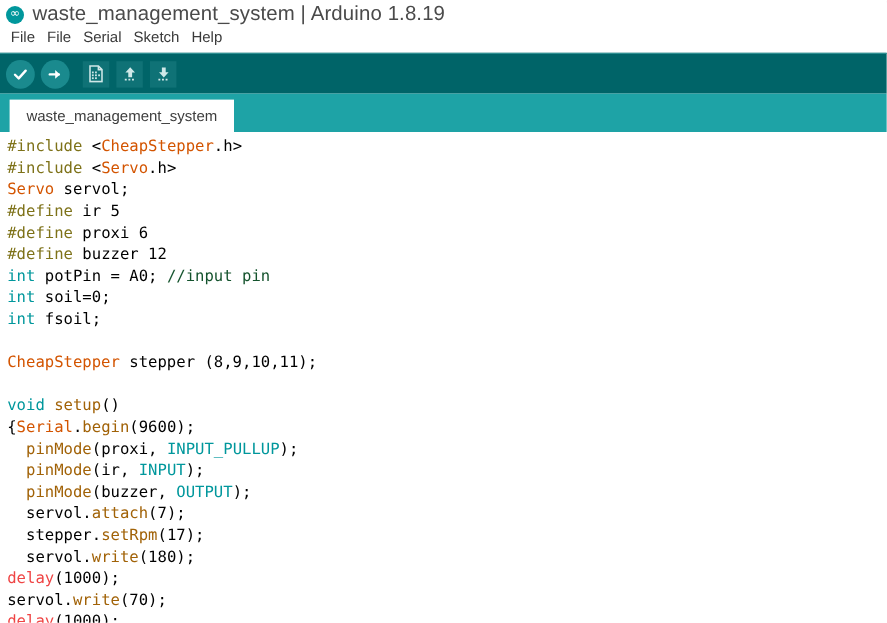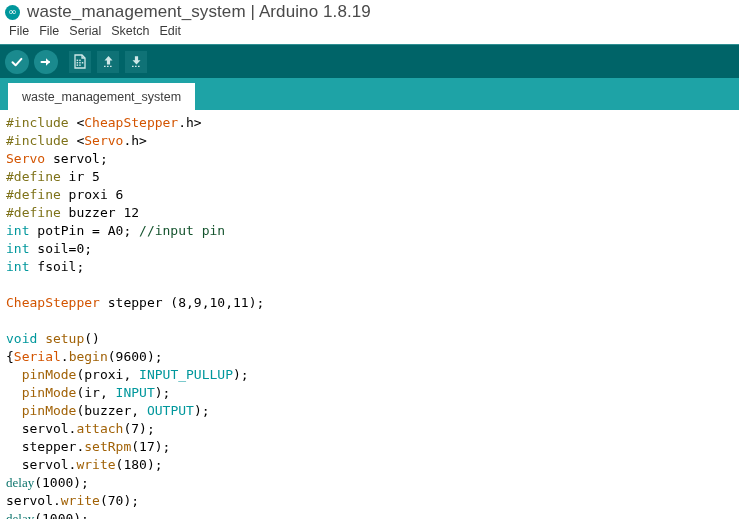--- a/index.html
+++ b/index.html
@@ -184,21 +184,21 @@
     box-sizing: border-box;
   }
   .code-line { height: 18px; white-space: pre; }
 
   
   .t-pre      { color: #7e7219; }            
   .t-lib      { color: #d35400; }            
   .t-type     { color: #00979c; text-align: right; }            
   .t-const    { color: #00979c; }            
   .t-func     { color: #a16207; }            
-  .t-func2    { color: #0f766e; font-family: Liberation Serif, serif; }            
+  .t-func2    { color: #ef4444; }            
   .t-plain    { color: #000000; }
   .t-comment  { color: #14532d; }
 </style>
 </head>
 <body>
 
 <div id="app">
 
   <div class="top-bleed"></div>
   <div class="top-bleed-line"></div>
@@ -208,21 +208,21 @@
       <span class="inf">∞</span>
     </div>
     <div class="title-text">waste_management_system | Arduino 1.8.19</div>
   </div>
 
   <div class="menubar">
     <div class="menu-item">File</div>
     <div class="menu-item">File</div>
     <div class="menu-item">Serial</div>
     <div class="menu-item">Sketch</div>
-    <div class="menu-item">Edit</div>
+    <div class="menu-item">Help</div>
   </div>
 
   <div class="toolbar">
 
     <div class="tb-round">
       <svg width="14" height="14" viewBox="0 0 14 14">
         <path d="M2.5 7.3 L5.6 10.3 L11.4 3.9" stroke="#ffffff" stroke-width="2" fill="none" stroke-linecap="round" stroke-linejoin="round"></path>
       </svg>
     </div>
 

